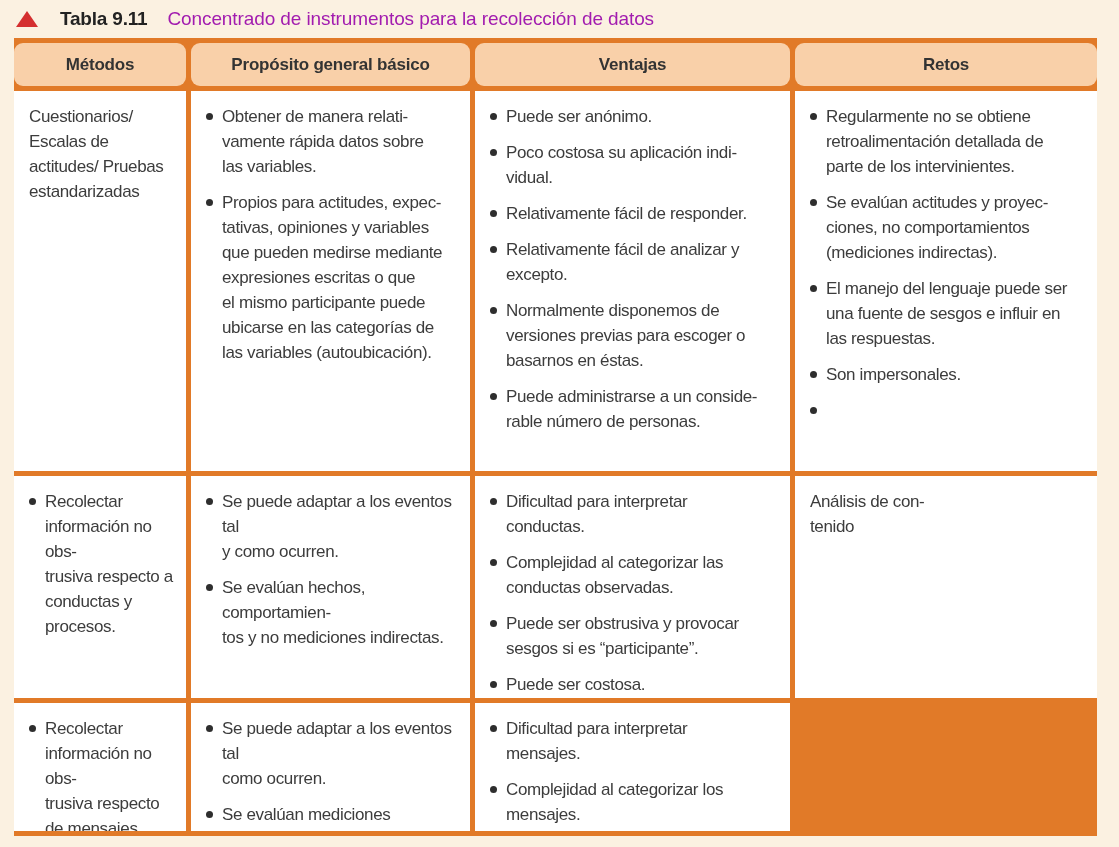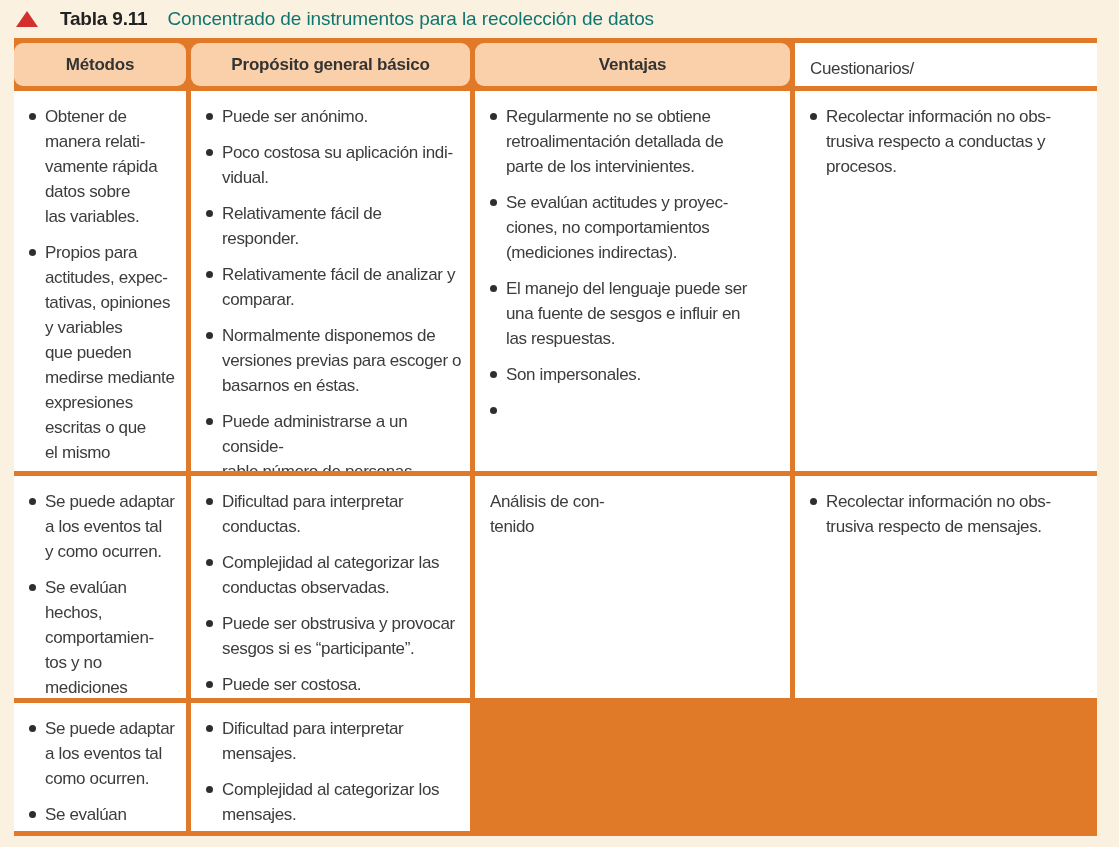--- a/index.html
+++ b/index.html
@@ -27,21 +27,21 @@
     white-space:nowrap;
   }
   .tri{
     width:0;height:0;
     border-left:11px solid transparent;
     border-right:11px solid transparent;
     border-bottom:16px solid var(--triangle-red);
     margin-right:8px;
   }
   .title-label{font-weight:bold;font-size:19px;letter-spacing:-0.2px;color:#222;}
-  .title-text{font-size:19px;letter-spacing:-0.1px;color:#0f766e;margin-left:6px;}
+  .title-text{font-size:19px;letter-spacing:-0.1px;color:#a21caf;margin-left:6px;}
 
   
   .tbl{
     position:absolute;left:14px;top:38px;width:1083px;
     background:var(--border-orange);
     border-top:5px solid var(--border-orange);
     border-bottom:5px solid var(--border-orange);
     display:grid;
     grid-template-columns:172px 279px 315px 302px;
     grid-template-rows:43px 380px 222px 128px;
@@ -79,25 +79,26 @@
     <span class="tri"></span>
     <span class="title-label">Tabla 9.11</span>
     <span class="title-text">Concentrado de instrumentos para la recolección de datos</span>
   </div>
 
   <div class="tbl">
 
     <div class="cell hdr">Métodos</div>
     <div class="cell hdr">Propósito general básico</div>
     <div class="cell hdr">Ventajas</div>
+    <div class="cell hdr">Retos</div>
 
     <div class="cell">
       <div class="method-name">Cuestionarios/
 Escalas de
-mediciones/ Pruebas
+actitudes/ Pruebas
 estandarizadas</div>
     </div>
     <div class="cell">
       <div class="bullets">
         <div class="bullet-item">
             <span class="bullet-dot"></span>
             <span class="bullet-text">Obtener de manera relati-
 vamente rápida datos sobre
 las variables.</span>
           </div>
@@ -124,21 +125,21 @@
             <span class="bullet-text">Poco costosa su aplicación indi-
 vidual.</span>
           </div>
         <div class="bullet-item">
             <span class="bullet-dot"></span>
             <span class="bullet-text">Relativamente fácil de responder.</span>
           </div>
         <div class="bullet-item">
             <span class="bullet-dot"></span>
             <span class="bullet-text">Relativamente fácil de analizar y
-comparar.</span>
+excepto.</span>
           </div>
         <div class="bullet-item">
             <span class="bullet-dot"></span>
             <span class="bullet-text">Normalmente disponemos de
 versiones previas para escoger o
 basarnos en éstas.</span>
           </div>
         <div class="bullet-item">
             <span class="bullet-dot"></span>
             <span class="bullet-text">Puede administrarse a un conside-

